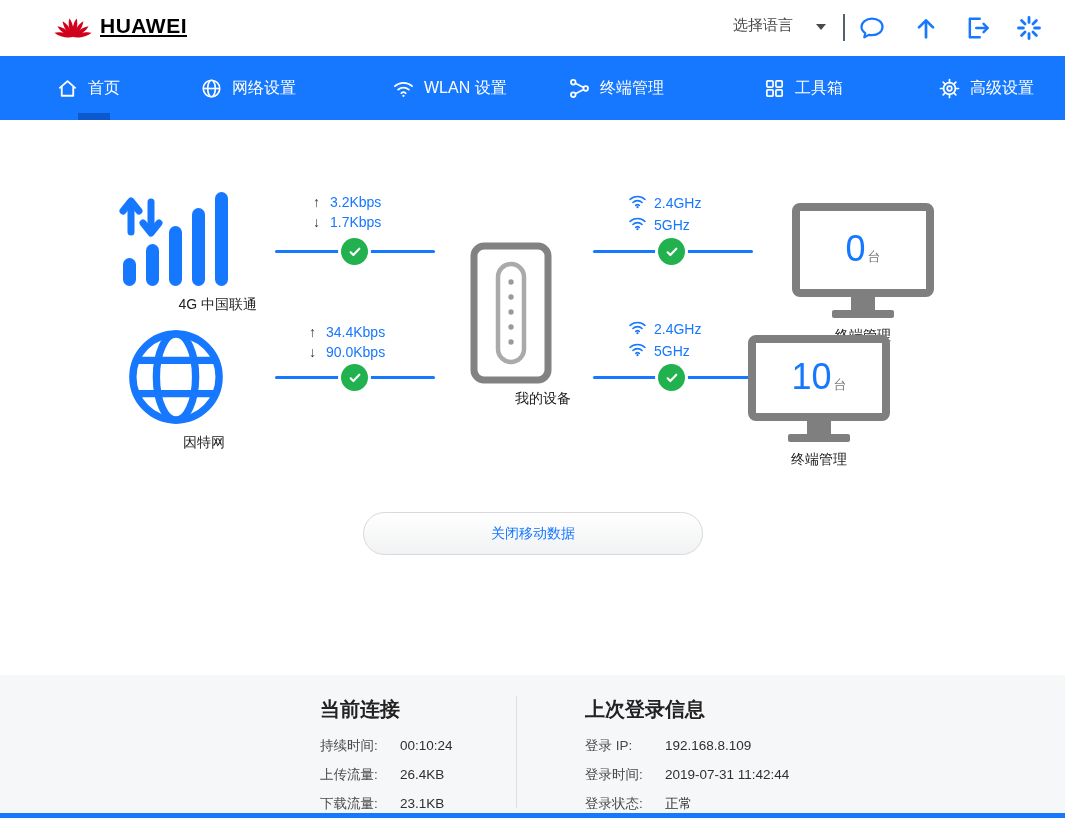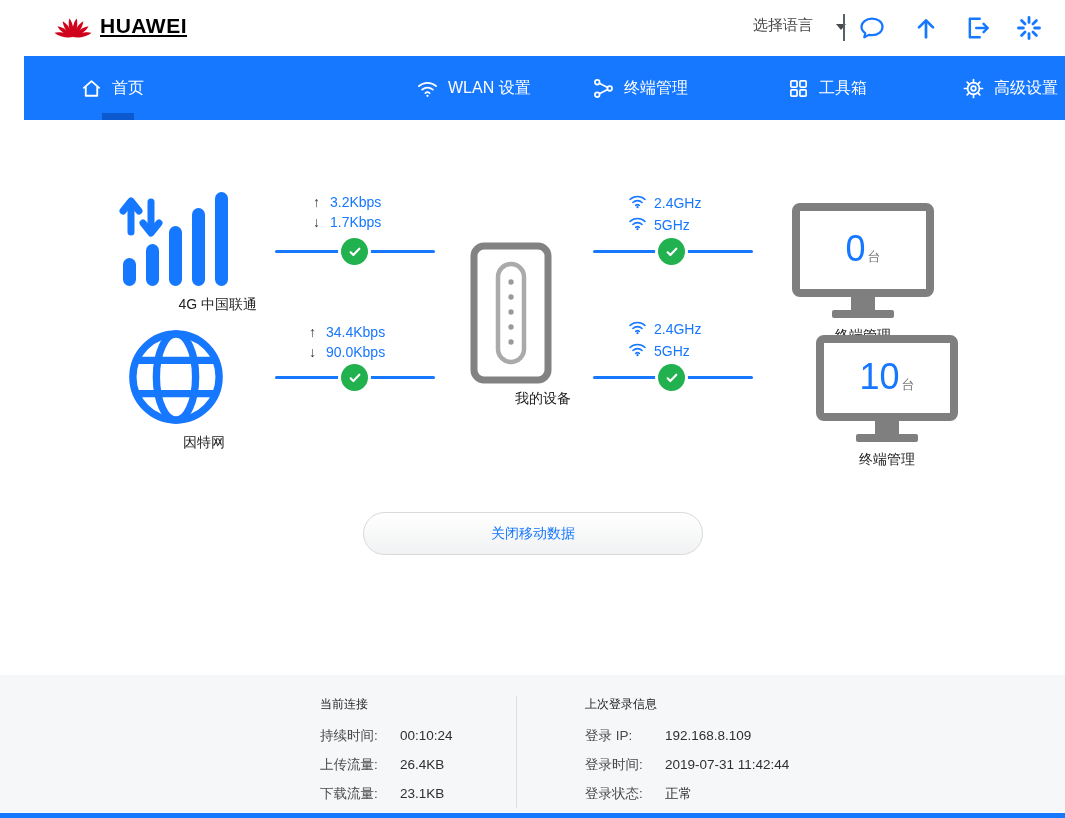--- a/index.html
+++ b/index.html
@@ -4,29 +4,29 @@
 <style>
   * { margin:0; padding:0; box-sizing:border-box; }
   body { background:#fff; font-family:"Liberation Sans","DejaVu Sans",sans-serif; }
   .page { position:relative; width:1065px; height:818px; background:#fff; overflow:hidden; }
 
   
   .header { position:absolute; top:0; left:0; right:0; height:56px; background:#fff; }
   .logo { position:absolute; left:54px; top:9px; display:flex; align-items:center; gap:8px; }
   .brand { font-size:21px; font-weight:bold; color:#000; letter-spacing:.5px;text-decoration:underline; }
   .lang { position:absolute; left:733px; top:16px; display:flex; align-items:center; gap:23px;
-          font-size:15px; color:#4a4a4a; cursor:pointer;margin-left:20px; }
+          font-size:15px; color:#4a4a4a; cursor:pointer; }
   .caret { width:0; height:0; border-left:5px solid transparent; border-right:5px solid transparent;
            border-top:6px solid #4a4a4a; margin-top:2px; }
   .hdr-div { position:absolute; left:843px; top:14px; width:2px; height:27px; background:#55606e; }
   .hicon { position:absolute; top:14px; width:28px; height:28px; cursor:pointer; }
   .hicon svg { width:100%; height:100%; display:block; }
 
   
-  .nav { position:absolute; top:56px; left:0; right:0; height:72px; background:#1677ff;margin-left:24px; }
+  .nav { position:absolute; top:56px; left:0; right:0; height:72px; background:#1677ff; }
   .nav-item { position:absolute; top:0; height:64px; display:flex; align-items:center; gap:9px;
               color:#fff; font-size:16px; cursor:pointer; }
   .nav-item svg { width:23px; height:23px; display:block; }
   .notch { position:absolute; left:22px; bottom:0; width:32px; height:7px; background:#0b58cf; }
 
   
   .main { position:absolute; top:120px; left:0; width:1065px; height:555px; background:#fff; }
   .abs { position:absolute; }
   .node-label { position:absolute; text-align:right; font-size:14px; color:#222; }
   .hline { position:absolute; height:3px; background:#1677ff; border-radius:2px; }
@@ -50,21 +50,21 @@
   .action-btn { position:absolute; left:363px; top:392px; width:340px; height:43px;
                 border:1px solid #d9d9d9; border-radius:22px; cursor:pointer;
                 background:linear-gradient(#ffffff,#f1f2f3); color:#1677ff; font-size:14px;
                 font-family:Liberation Serif, serif; }
 
   
   .footer { position:absolute; top:675px; left:0; width:1065px; height:143px; background:#f6f7f8;
             display:flex; padding-top:21px; }
   .fcol1 { margin-left:320px; width:150px; }
   .fdiv { width:1px; height:112px; background:#e0e0e0; margin-left:46px; margin-right:68px; }
-  .ftitle { font-size:12px; font-weight:normal; color:#222; margin-bottom:14px; }
+  .ftitle { font-size:20px; font-weight:bold; color:#222; margin-bottom:14px; }
   .frow { font-size:13.5px; margin-bottom:11px; white-space:nowrap; }
   .flabel { display:inline-block; min-width:80px; color:#4a4a4a; }
   .fvalue { color:#2f2f2f; }
   .bottom-bar { position:absolute; left:0; right:0; bottom:0; height:5px; background:#1677ff; }
 </style>
 </head>
 <body>
 
 <div class="page">
 
@@ -129,20 +129,30 @@
   <div class="nav">
     <div class="nav-item" style="left:56px">
       <span>
         <svg viewBox="0 0 24 24" fill="none" stroke="#fff" stroke-width="1.9" stroke-linejoin="round">
           <path d="M3.5 11.8 L12 4.3 l8.5 7.5"></path>
             <path d="M6 10.3 V19.6 h12 V10.3"></path>
         </svg>
       </span>
       <span>首页</span>
       <span class="notch"></span>
+    </div>
+    <div class="nav-item" style="left:200px">
+      <span>
+        <svg viewBox="0 0 24 24" fill="none" stroke="#fff" stroke-width="1.7">
+          <circle cx="12" cy="12" r="8.6"></circle>
+            <ellipse cx="12" cy="12" rx="4" ry="8.6"></ellipse>
+            <path d="M3.4 12 H20.6"></path>
+        </svg>
+      </span>
+      <span>网络设置</span>
     </div>
     <div class="nav-item" style="left:392px">
       <span>
         <svg viewBox="0 0 24 24" fill="none" stroke="#fff" stroke-width="1.9" stroke-linecap="round">
           <path d="M3 9.5 a13.5 13.5 0 0 1 18 0"></path>
             <path d="M6.4 13.2 a8.3 8.3 0 0 1 11.2 0"></path>
           <path d="M9.8 16.8 a3.3 3.3 0 0 1 4.4 0"></path>
             <circle cx="12" cy="19.6" r="1.2" fill="#fff" stroke="none"></circle>
         </svg>
       </span>
@@ -329,21 +339,21 @@
     <div class="monitor" style="left:792px;top:83px">
       <div class="screen" style="height:94px;padding-top:20px">
         <span class="count">0</span>
           <span class="unit">台</span>
       </div>
       <div class="neck"></div>
       <div class="base"></div>
       <div class="mlabel">终端管理</div>
     </div>
 
-    <div class="monitor" style="left:816px;top:215px">
+    <div class="monitor" style="left:748px;top:215px">
       <div class="screen" style="height:86px;padding-top:16px">
         <span class="count">10</span>
           <span class="unit">台</span>
       </div>
       <div class="neck"></div>
       <div class="base"></div>
       <div class="mlabel">终端管理</div>
     </div>
 
     <button class="action-btn">关闭移动数据</button>

